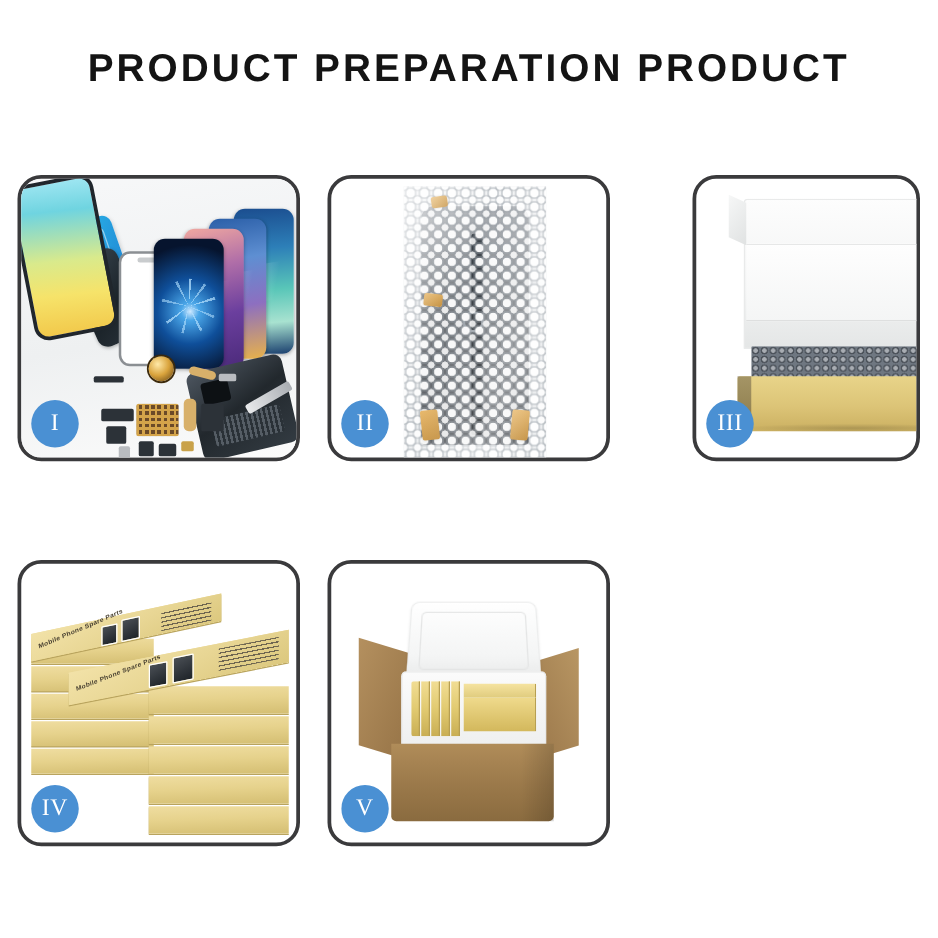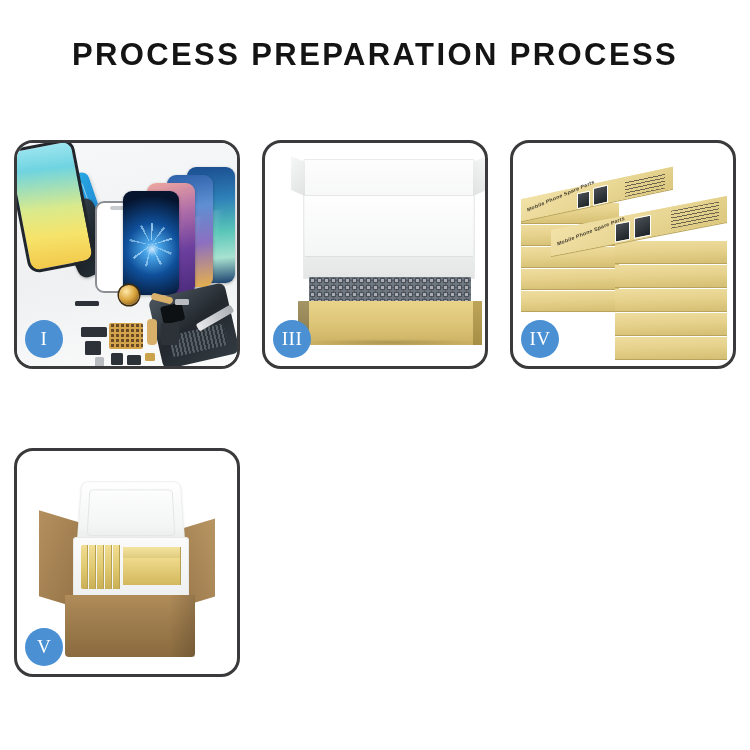--- a/index.html
+++ b/index.html
@@ -257,21 +257,21 @@
     background: linear-gradient(150deg,#e8b86a,#c08a36);
     border-radius: 2px;
     box-shadow: 0 0 2px rgba(0,0,0,.2);
   }
   .bag-gloss {
     position: absolute; inset: 0;
     background: linear-gradient(110deg, rgba(255,255,255,.55) 0%, rgba(255,255,255,0) 38%, rgba(255,255,255,.28) 72%, rgba(255,255,255,0) 100%);
   }
 
   
-  .p3 { background: #ffffff; }
+  .p3 { background: #ffffff; margin-left: 44px; }
   .box3-lid {
     position: absolute; left: 38px; top: 16px;
     width: 172px; height: 120px;
     background: linear-gradient(180deg,#fdfdfd 0%,#f2f3f3 60%,#e4e6e6 100%);
     border-top-left-radius: 3px; border-top-right-radius: 3px;
     box-shadow: inset 0 0 0 1px #e9eaea;
   }
   .box3-lid::before {
     content:""; position:absolute; left:-12px; top:0; width:14px; height:34px;
     background: linear-gradient(120deg,#f6f7f7,#e0e2e2);
@@ -431,21 +431,21 @@
   }
   .c6-crease {
     position: absolute;
     background: rgba(255,255,255,.30);
   }
 </style>
 </head>
 <body>
 
 <div class="header">
-  <div class="main-title">PROCESS PREPARATION PROCESS</div>
+  <div class="main-title">PRODUCT PREPARATION PRODUCT</div>
 </div>
 
 <div class="grid">
 
   <div class="panel p1">
     <div class="panel-art">
       <div class="p1-bg"></div>
 
       <div class="film-cyan"></div>
       <div class="phone phone-dark-sm"></div>
@@ -470,20 +470,37 @@
         <div class="pt" style="left:86px;top:40px;width:18px;height:22px;"></div>
         <div class="pt" style="left:36px;top:70px;width:12px;height:12px;"></div>
         <div class="pt" style="left:52px;top:72px;width:14px;height:10px;"></div>
         <div class="pt silver" style="left:20px;top:74px;width:9px;height:13px;"></div>
         <div class="pt gold" style="left:70px;top:70px;width:10px;height:8px;"></div>
       </div>
     </div>
     <div class="badge">I</div>
   </div>
 
+  <div class="panel p2">
+    <div class="panel-art">
+      <div class="bag">
+        <div class="bag-inner">
+          <div class="bag-strip"></div>
+          <div class="bag-ring"></div>
+        </div>
+        <div class="bag-bubbles"></div>
+        <div class="tape" style="left:22px;top:8px;width:13px;height:9px;transform:rotate(-8deg);"></div>
+        <div class="tape" style="left:16px;top:86px;width:15px;height:10px;transform:rotate(6deg);"></div>
+        <div class="tape" style="left:14px;bottom:14px;width:14px;height:24px;transform:rotate(-6deg);"></div>
+        <div class="tape" style="right:14px;bottom:14px;width:14px;height:24px;transform:rotate(5deg);"></div>
+        <div class="bag-gloss"></div>
+      </div>
+    </div>
+    <div class="badge">II</div>
+  </div>
 
   <div class="panel p3">
     <div class="panel-art">
       <div class="box3-lid"></div>
       <div class="box3-foamband"></div>
       <div class="box3-contents"></div>
       <div class="box3-body"></div>
       <div class="box3-shadow"></div>
     </div>
     <div class="badge">III</div>

